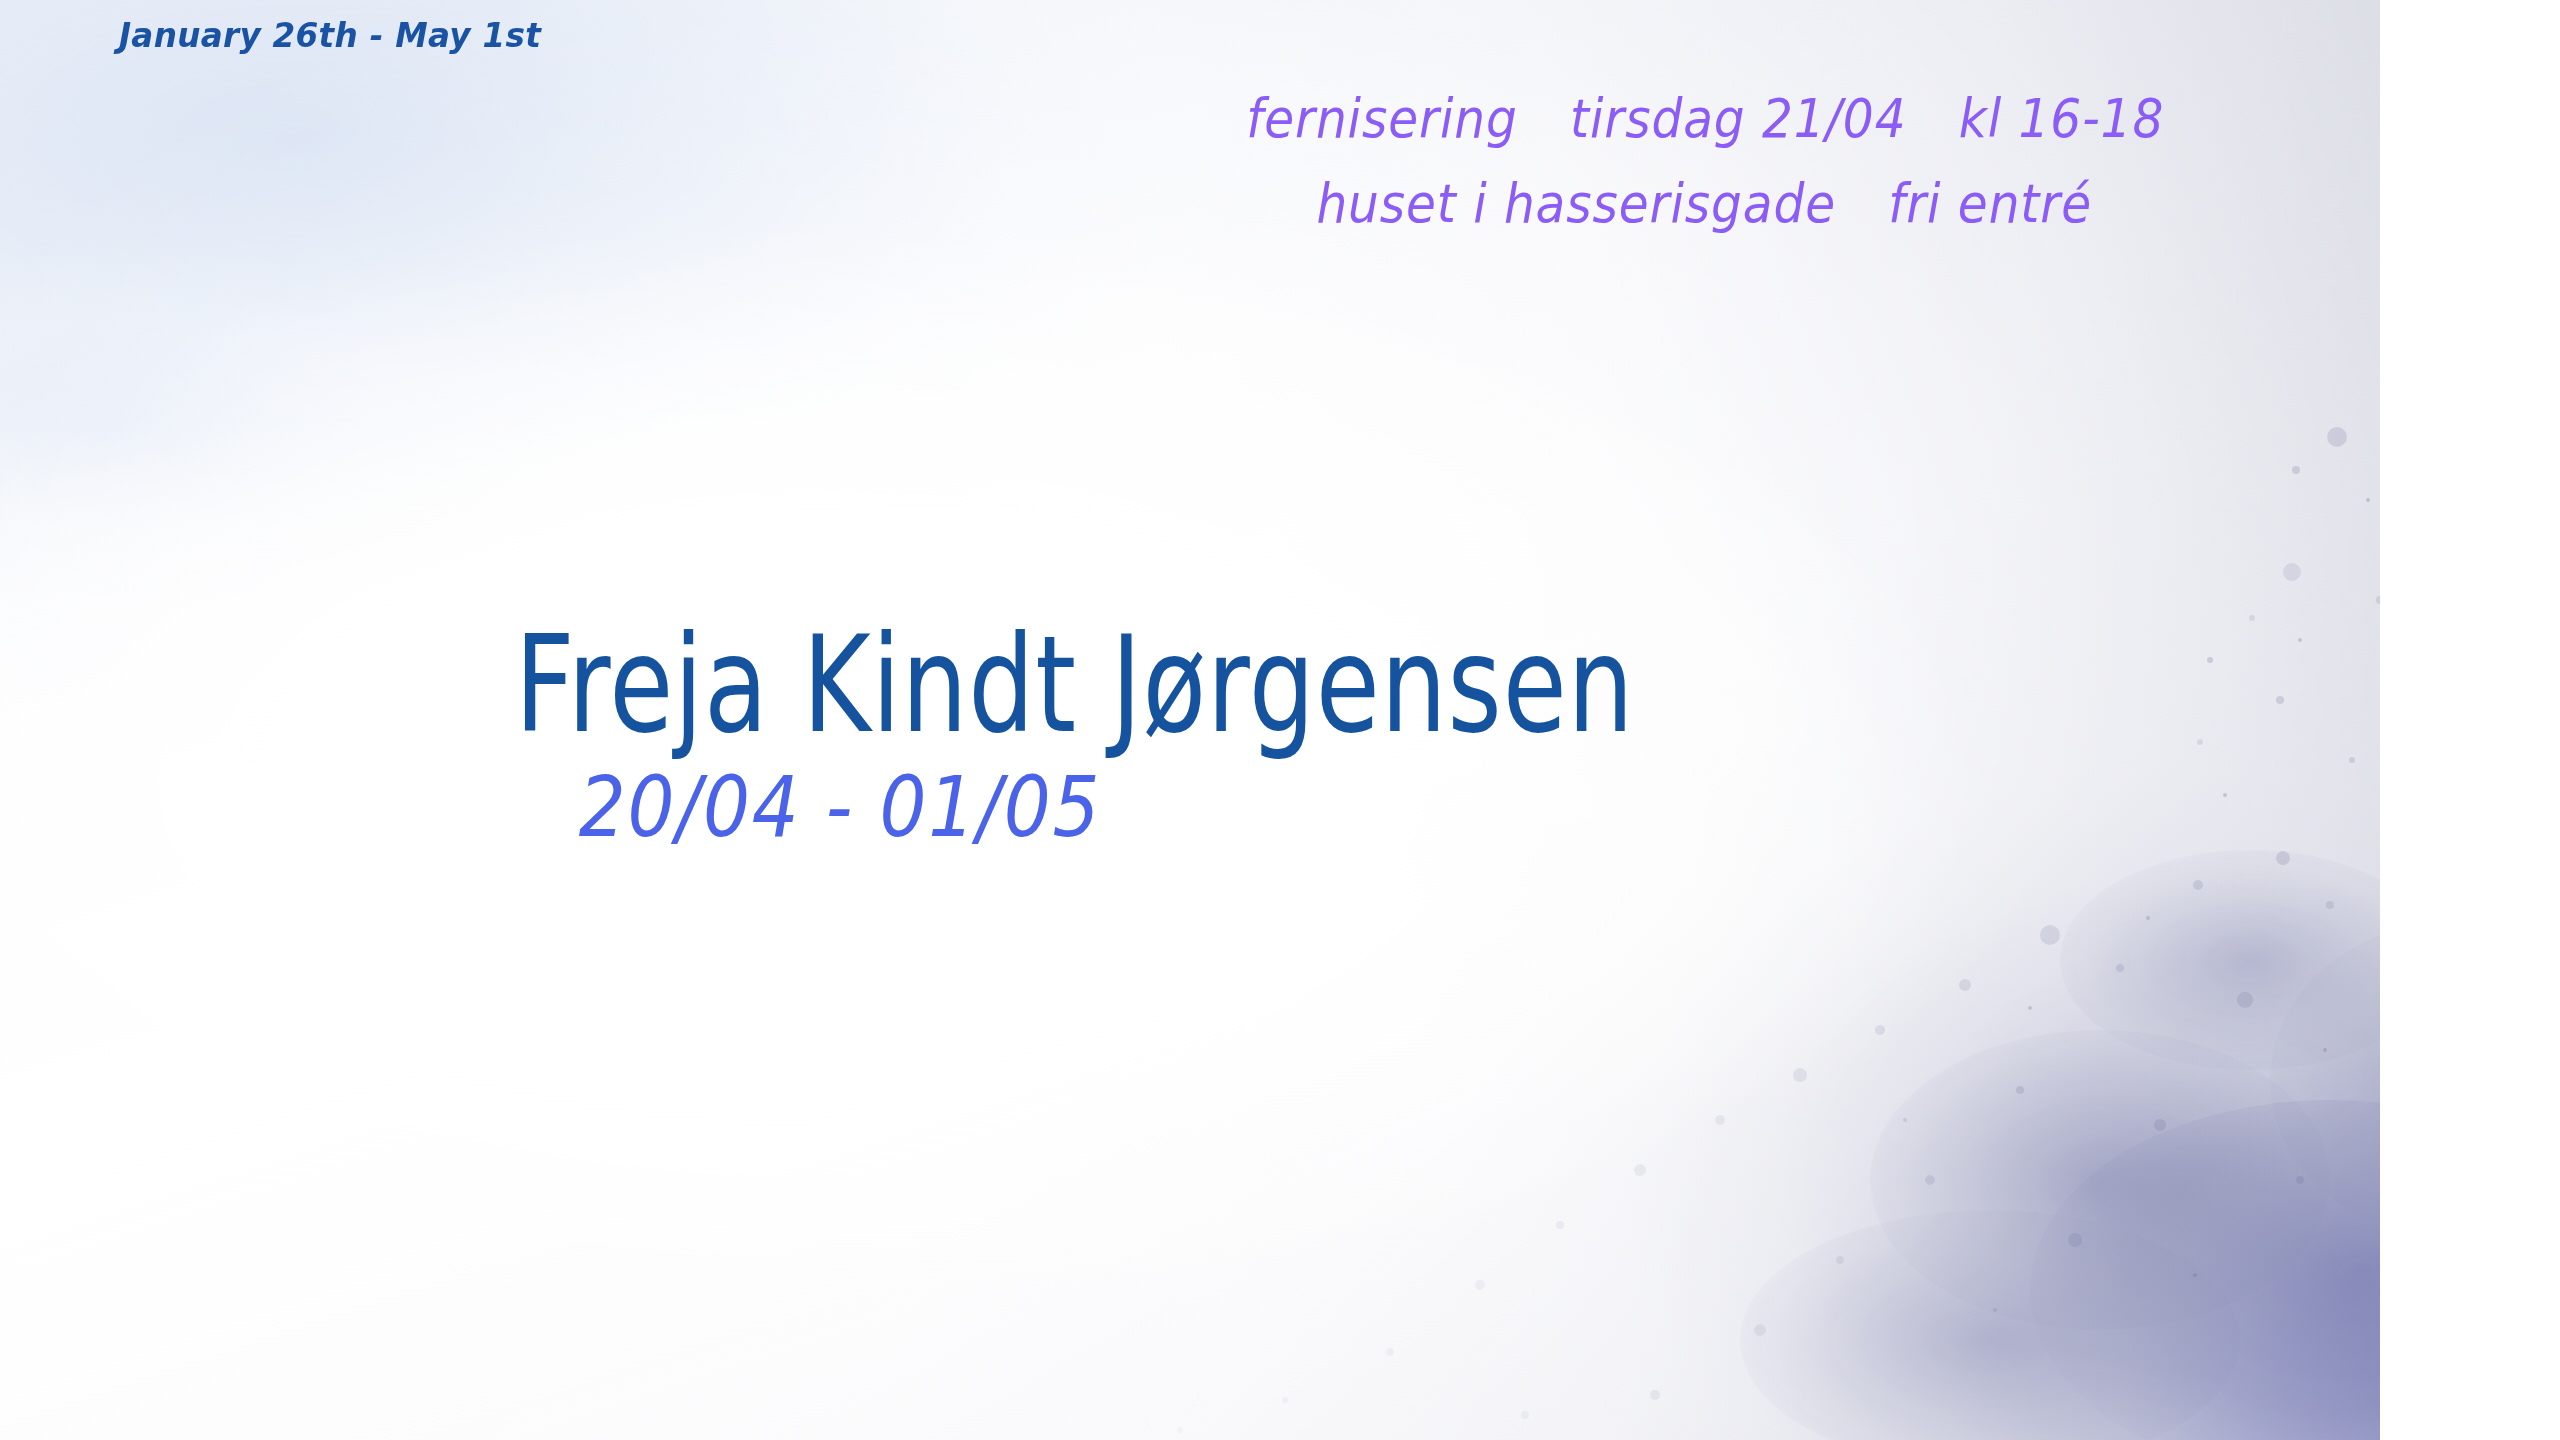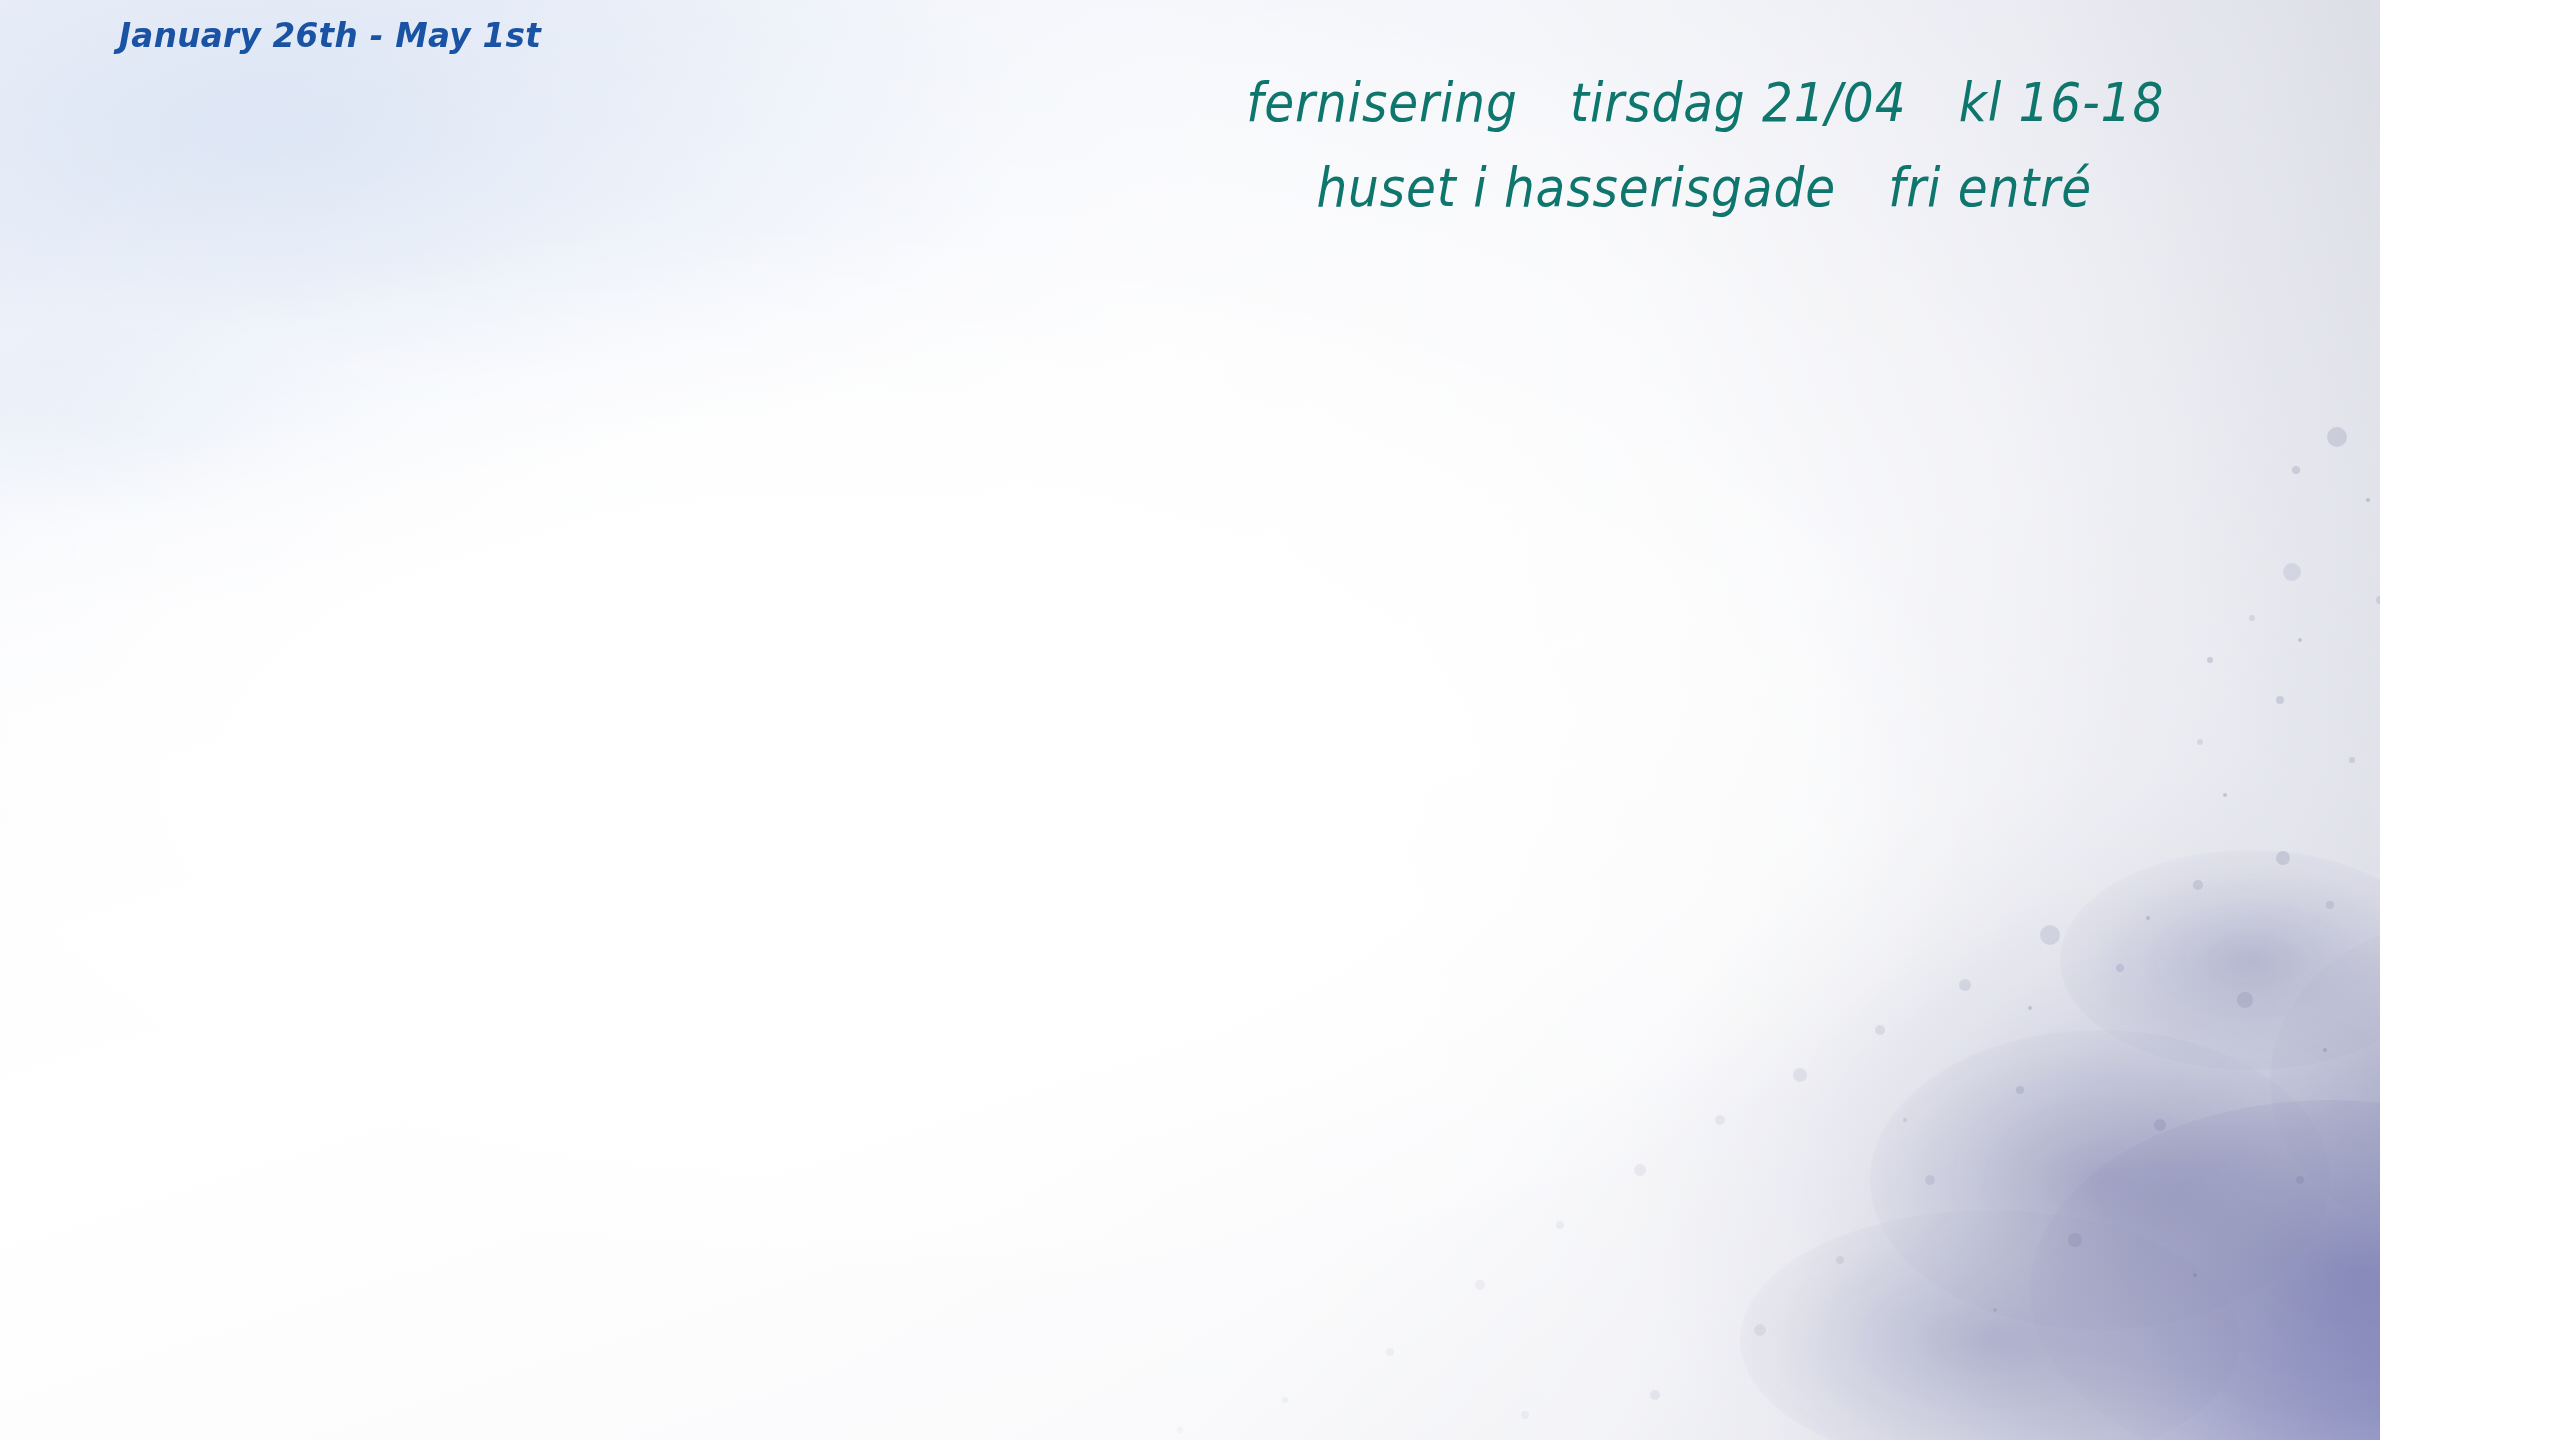--- a/index.html
+++ b/index.html
@@ -162,23 +162,23 @@
     letter-spacing: 0.4px;
     color: #35a6ef;
     transform: scaleX(0.95);
     display: inline-block;
   }
 
   .event-block {
     position: absolute;
     left: 1230;
     left: 1230px;
-    top: 68px;
+    top: 84px;
     width: 1290px;
-    color: #0f766e;
+    color: #8b5cf6;
     font-family: "DejaVu Sans", sans-serif;
     font-weight: 400;
     font-style: italic;
     line-height: 1.28;
     white-space: nowrap;
   }
   .event-line {
     display: flex;
     gap: 58px;
     font-size: 54px;
@@ -342,14 +342,22 @@
       <span>fernisering</span>
       <span>tirsdag  21/04</span>
       <span>kl 16-18</span>
     </div>
     <div class="event-line event-line-2">
       <span>huset i hasserisgade</span>
       <span>fri entré</span>
     </div>
   </div>
 
+  <div class="artist-block">
+    <div>
+      <span class="artist-name">Freja Kindt Jørgensen</span>
+    </div>
+    <div>
+      <span class="artist-dates">20/04 - 01/05</span>
+    </div>
+  </div>
 
 </div>
 
 </body></html>

